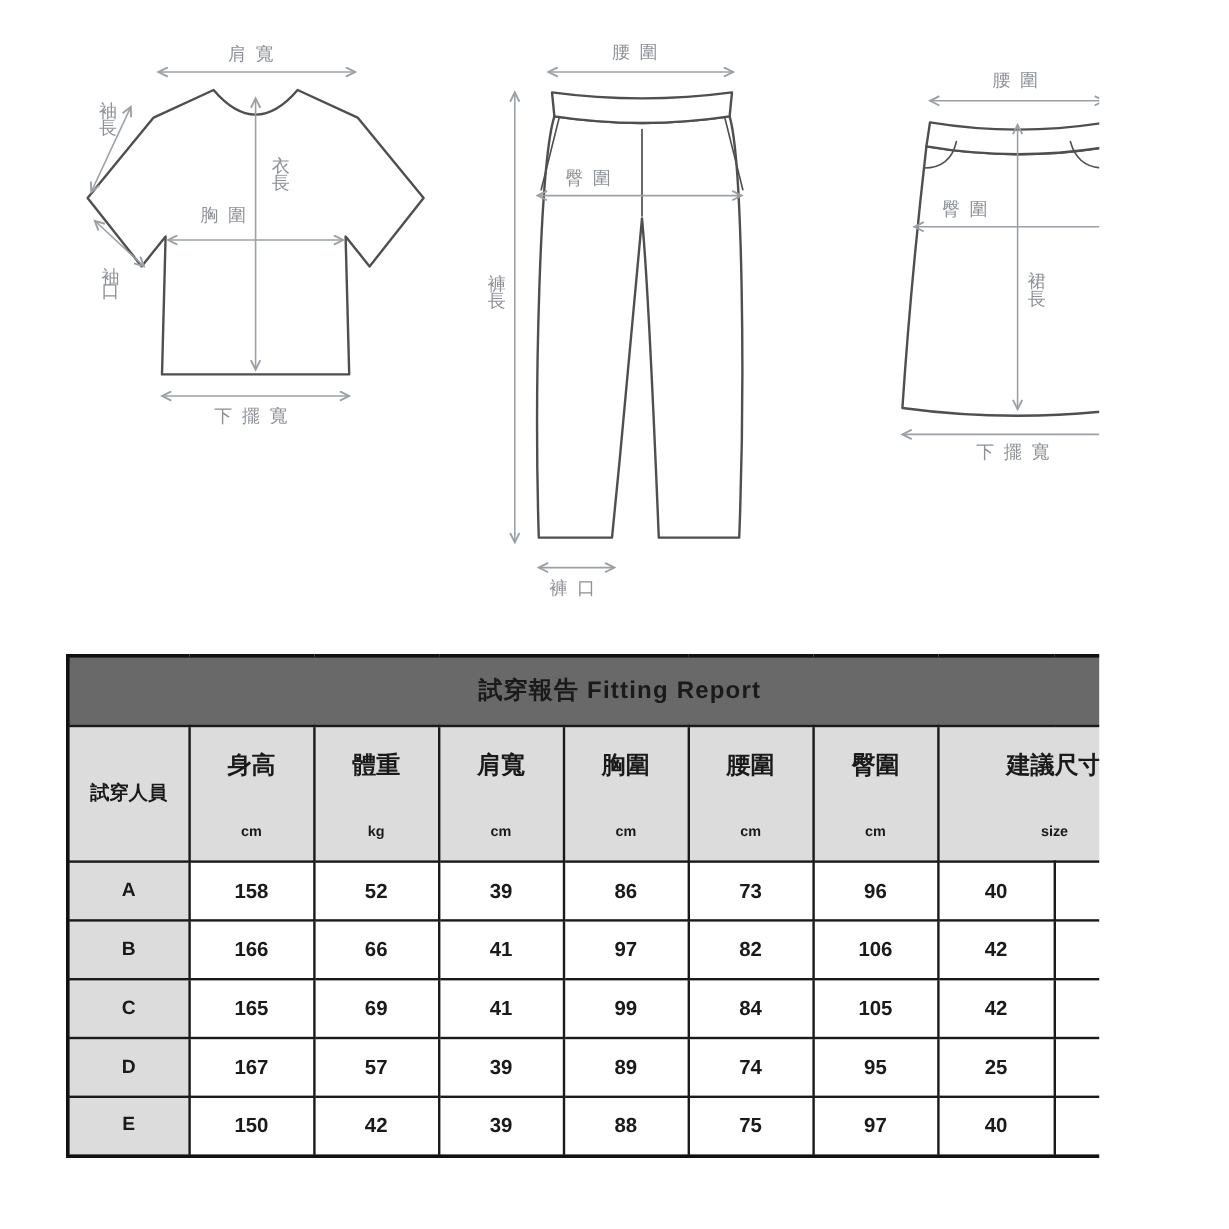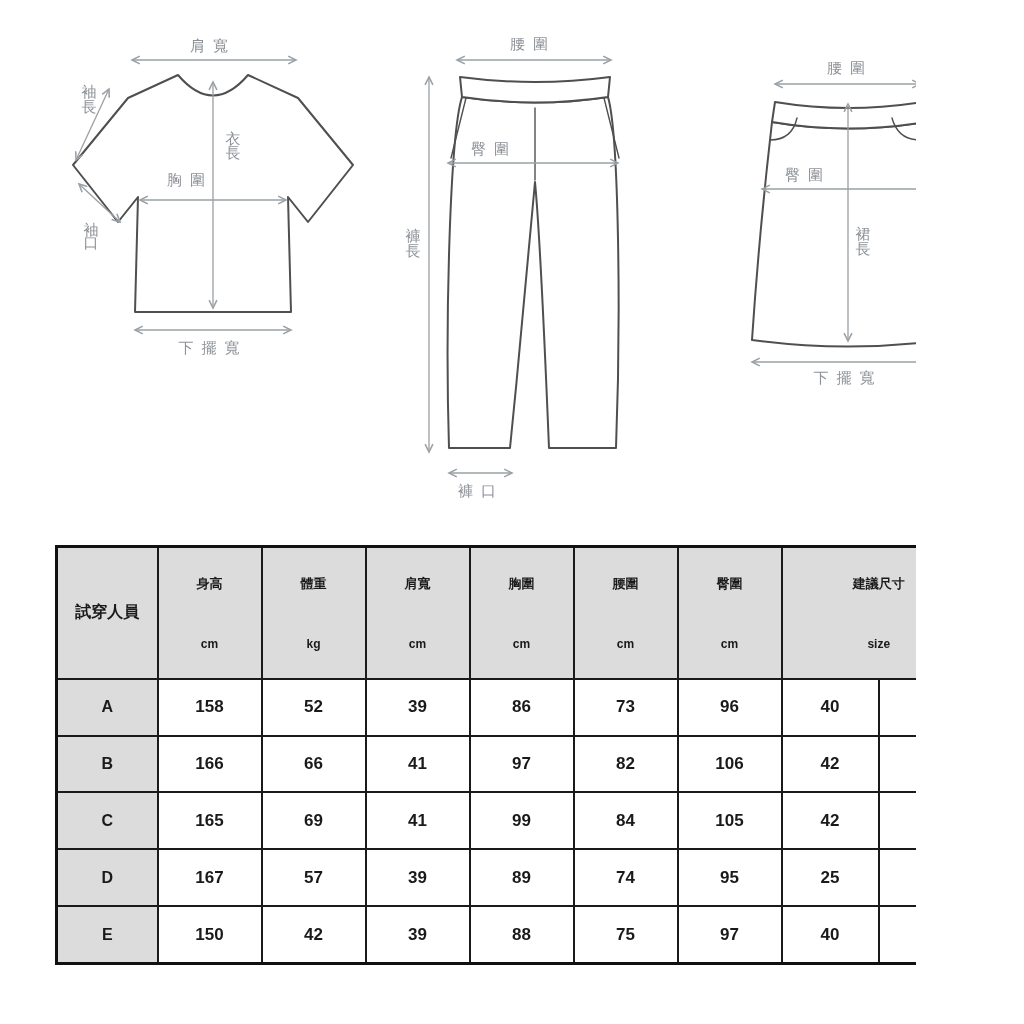--- a/index.html
+++ b/index.html
@@ -19,21 +19,21 @@
   .report{position:absolute;left:55px;top:545px;width:920px;height:420px;
           border-collapse:collapse;table-layout:fixed;}
   .report td{border:2px solid #1a1a1a;text-align:center;vertical-align:middle;
              color:#1a1a1a;padding:0;}
   .report{border:3px solid #111;}
   .title-cell{background:#696969;color:#ffffff;font-size:20px;font-weight:bold;
               height:50px;letter-spacing:1px;}
   .head td{background:#dcdcdc;height:100px;}
   .head .hwrap{display:flex;flex-direction:column;justify-content:space-between;
                height:76px;padding:12px 0;}
-  .hlabel{font-size:13px;font-weight:bold;}
+  .hlabel{font-size:20px;font-weight:bold;}
   .hunit{font-size:12px;font-weight:bold;}
   .person-head{font-size:16px;font-weight:bold;}
   .data td{height:42px;font-size:17px;font-weight:bold;background:#ffffff;}
   .data td.pcol{background:#dcdcdc;font-size:16px;}
   .foot td{height:60px;font-size:15px;font-weight:normal;color:#333;background:#fff;}
 </style>
 </head>
 <body>
 
 <div class="page">
@@ -113,20 +113,23 @@
         <col style="width:104px">
         <col style="width:104px">
       <col style="width:104px">
         <col style="width:104px">
         <col style="width:104px">
       <col style="width:104px">
         <col style="width:97px">
         <col style="width:98px">
     </colgroup>
     <tbody>
+        <tr>
+      <td colspan="9" class="title-cell">試穿報告 Fitting Report</td>
+    </tr>
     <tr class="head">
       <td class="person-head">試穿人員</td>
       <td>
         <div class="hwrap">
               <div class="hlabel">身高</div>
         <div class="hunit">cm</div>
             </div>
           </td>
       <td>
         <div class="hwrap">

